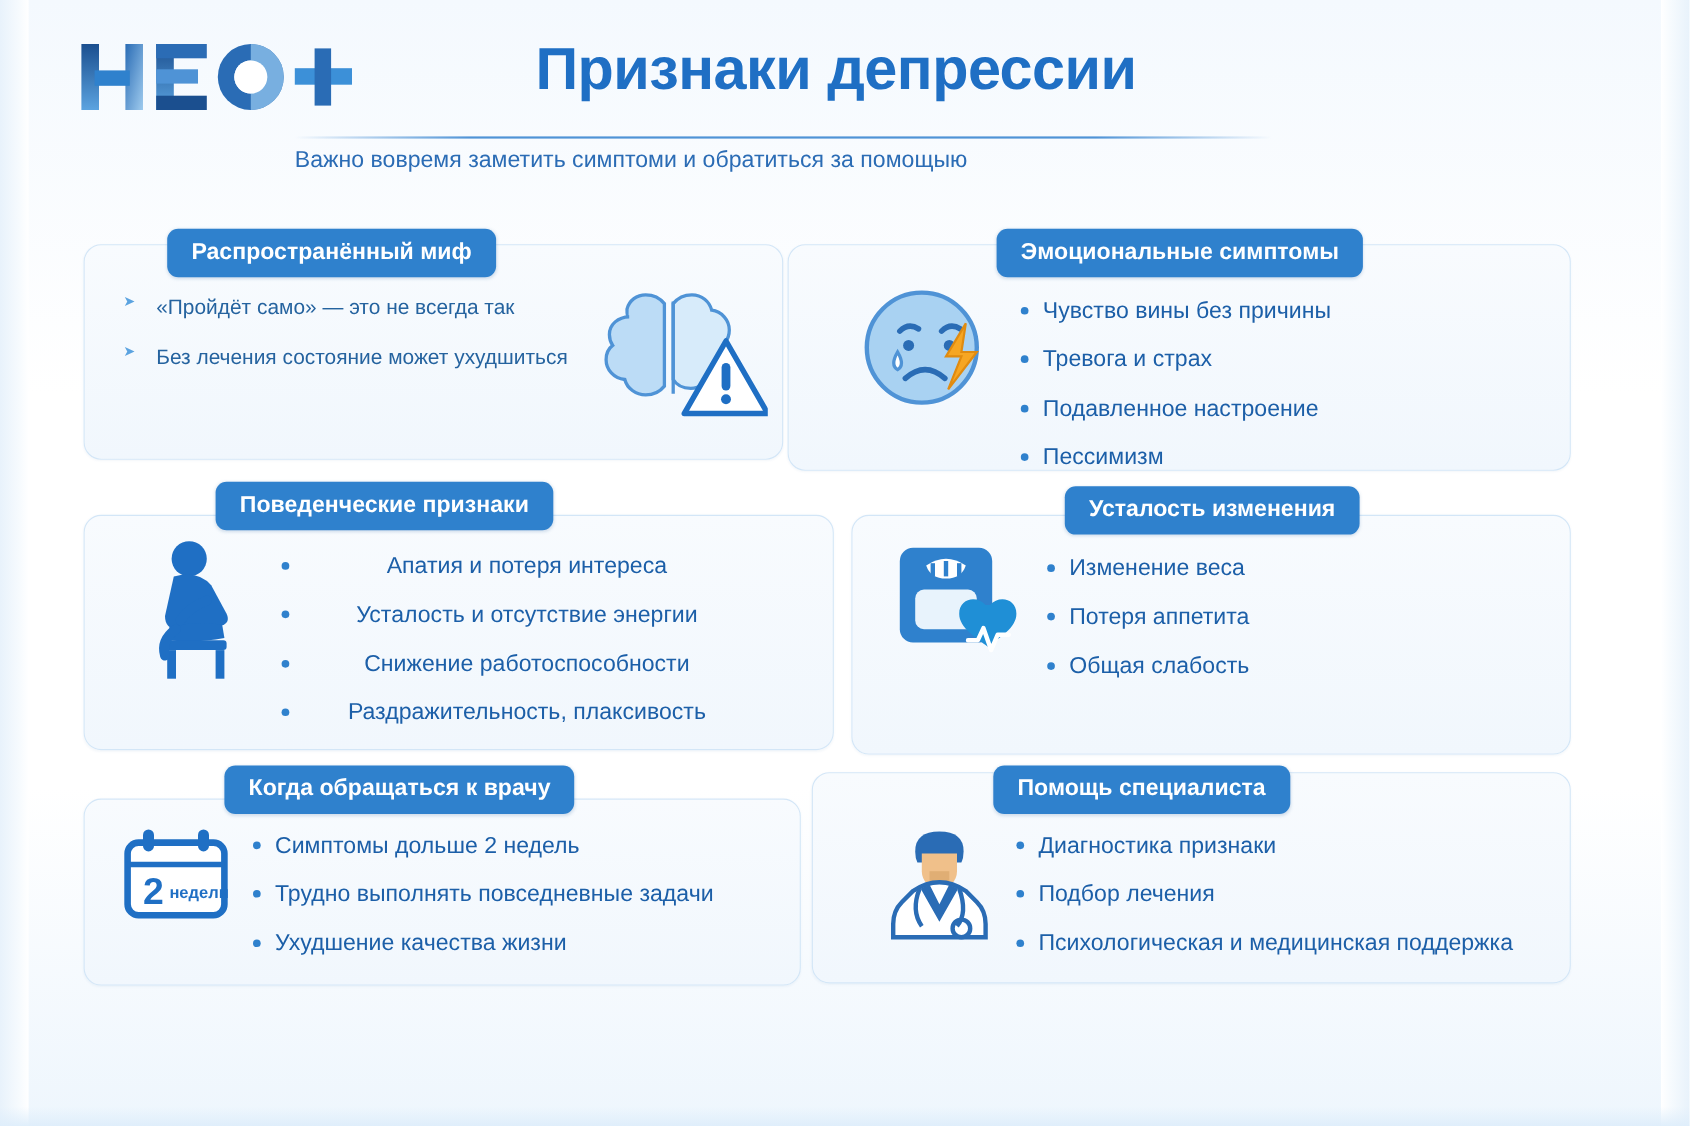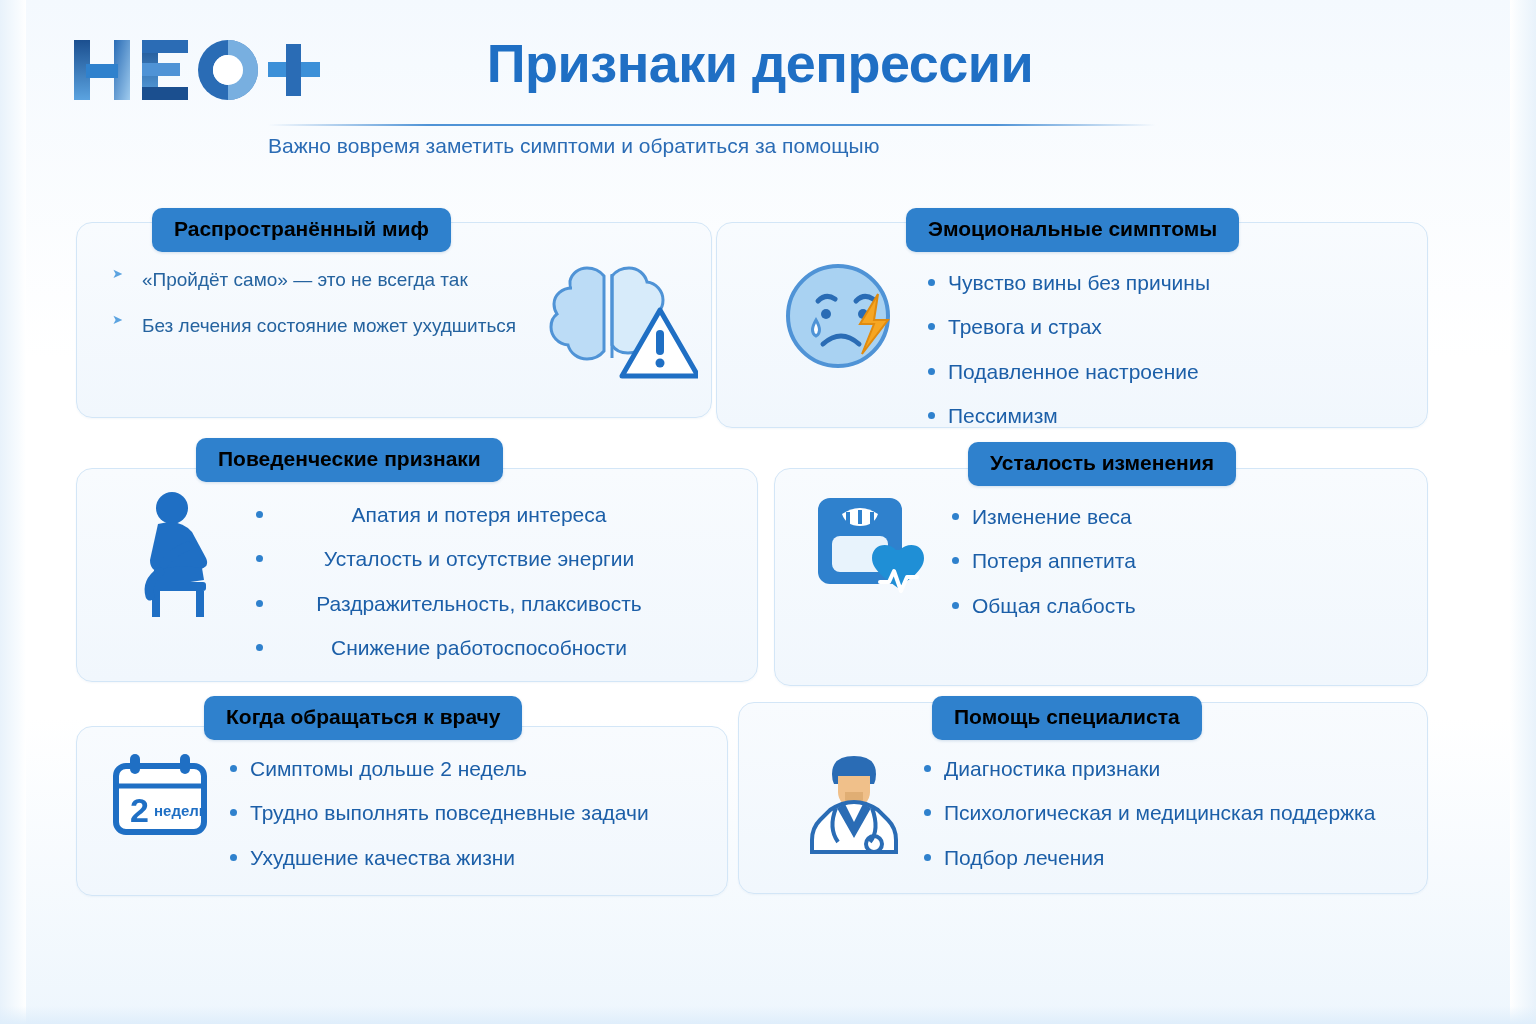--- a/index.html
+++ b/index.html
@@ -41,21 +41,21 @@
   .card{
     position:absolute;
     background:linear-gradient(180deg,#f8fbfe 0%,#f1f7fd 100%);
     border:1.5px solid #d3e6f7;
     border-radius:16px;
     box-shadow:0 1px 2px rgba(40,100,160,.05);
   }
   .chip{
     position:absolute;
     background:#2f81cd;
-    color:#000000;
+    color:#ffffff;
     font-size:21px;font-weight:bold;
     padding:9px 22px 11px 22px;
     border-radius:10px;
     white-space:nowrap;
     box-shadow:0 1px 3px rgba(30,90,150,.18);
   }
   ul.bullets{
     position:absolute;margin:0;padding:0;list-style:none;
   }
   ul.bullets li{
@@ -162,22 +162,22 @@
       <path d="M38 64 q-7 12 0 16 q7 -4 0 -16z" fill="#ffffff" stroke="#4f93d6" stroke-width="3"></path>
       <path d="M100 38 l-18 30 h14 l-12 30 l26 -34 h-14 z" fill="#f6a623" stroke="#e08b10" stroke-width="2"></path>
     </svg>
   </div>
 
   <div class="card" style="left:76px;top:468px;width:680px;height:212px;"></div>
   <div class="chip" style="left:196px;top:438px;">Поведенческие признаки</div>
   <ul class="bullets" style="left:252px;top:502px;width:430px;text-align:center;">
     <li>Апатия и потеря интереса</li>
     <li>Усталость и отсутствие энергии</li>
+    <li>Снижение работоспособности</li>
     <li>Раздражительность, плаксивость</li>
-    <li>Снижение работоспособности</li>
   </ul>
   <div class="icon-wrap" style="left:118px;top:486px;">
     <svg width="130" height="135" viewBox="0 0 130 135">
       <circle cx="54" cy="22" r="16" fill="#1f6fc4"></circle>
       <path d="M40 38 q22 -6 34 8 l14 26 q4 9 -6 11 l-36 3 q-14 1 -14 -12 z" fill="#1f6fc4"></path>
       <path d="M36 84 q26 -6 48 -2 l2 12 q-26 5 -50 2z" fill="#1f6fc4"></path>
       <rect x="30" y="96" width="58" height="9" rx="3" fill="#1f6fc4"></rect>
       <rect x="34" y="105" width="8" height="26" fill="#1f6fc4"></rect>
       <rect x="78" y="105" width="8" height="26" fill="#1f6fc4"></rect>
       <path d="M42 86 q-14 10 -10 24" stroke="#1f6fc4" stroke-width="9" fill="none" stroke-linecap="round"></path>
@@ -217,25 +217,25 @@
       <rect x="10" y="18" width="88" height="66" rx="10" fill="#ffffff" stroke="#1f6fc4" stroke-width="6"></rect>
       <rect x="24" y="6" width="10" height="20" rx="5" fill="#1f6fc4"></rect>
       <rect x="74" y="6" width="10" height="20" rx="5" fill="#1f6fc4"></rect>
       <line x1="10" y1="38" x2="98" y2="38" stroke="#1f6fc4" stroke-width="5"></line>
       <text x="24" y="74" font-family="Liberation Sans, sans-serif" font-size="34" font-weight="bold" fill="#1f6fc4">2</text>
       <text x="48" y="68" font-family="Liberation Sans, sans-serif" font-size="15" font-weight="bold" fill="#1f6fc4">недели</text>
     </svg>
   </div>
 
   <div class="card" style="left:738px;top:702px;width:688px;height:190px;"></div>
-  <div class="chip" style="left:932px;top:696px;">Помощь специалиста</div>
+  <div class="chip" style="left:903px;top:696px;">Помощь специалиста</div>
   <ul class="bullets" style="left:920px;top:756px;width:500px;">
     <li>Диагностика признаки</li>
+    <li>Подбор лечения</li>
     <li>Психологическая и медицинская поддержка</li>
-    <li>Подбор лечения</li>
   </ul>
   <div class="icon-wrap" style="left:790px;top:744px;">
     <svg width="130" height="130" viewBox="0 0 130 130">
       <path d="M42 30 q0 -18 22 -18 q22 0 22 18 q0 6 -2 10 h-40 q-2 -4 -2 -10z" fill="#2a6cb5"></path>
       <path d="M48 32 h32 v16 a16 16 0 0 1 -32 0z" fill="#f0c08a"></path>
       <rect x="55" y="48" width="18" height="14" fill="#e0ae74"></rect>
       <path d="M40 66 q12 -8 24 -8 q12 0 24 8 l10 10 q8 8 8 20 v12 h-84 v-12 q0 -12 8 -20z" fill="#ffffff" stroke="#2a6cb5" stroke-width="4"></path>
       <path d="M55 60 l9 18 l9 -18 l8 4 l-17 30 l-17 -30z" fill="#2a6cb5"></path>
       <path d="M46 64 q-8 20 2 34" stroke="#2a6cb5" stroke-width="4" fill="none"></path>
       <path d="M82 64 q8 22 -2 34" stroke="#2a6cb5" stroke-width="4" fill="none"></path>

